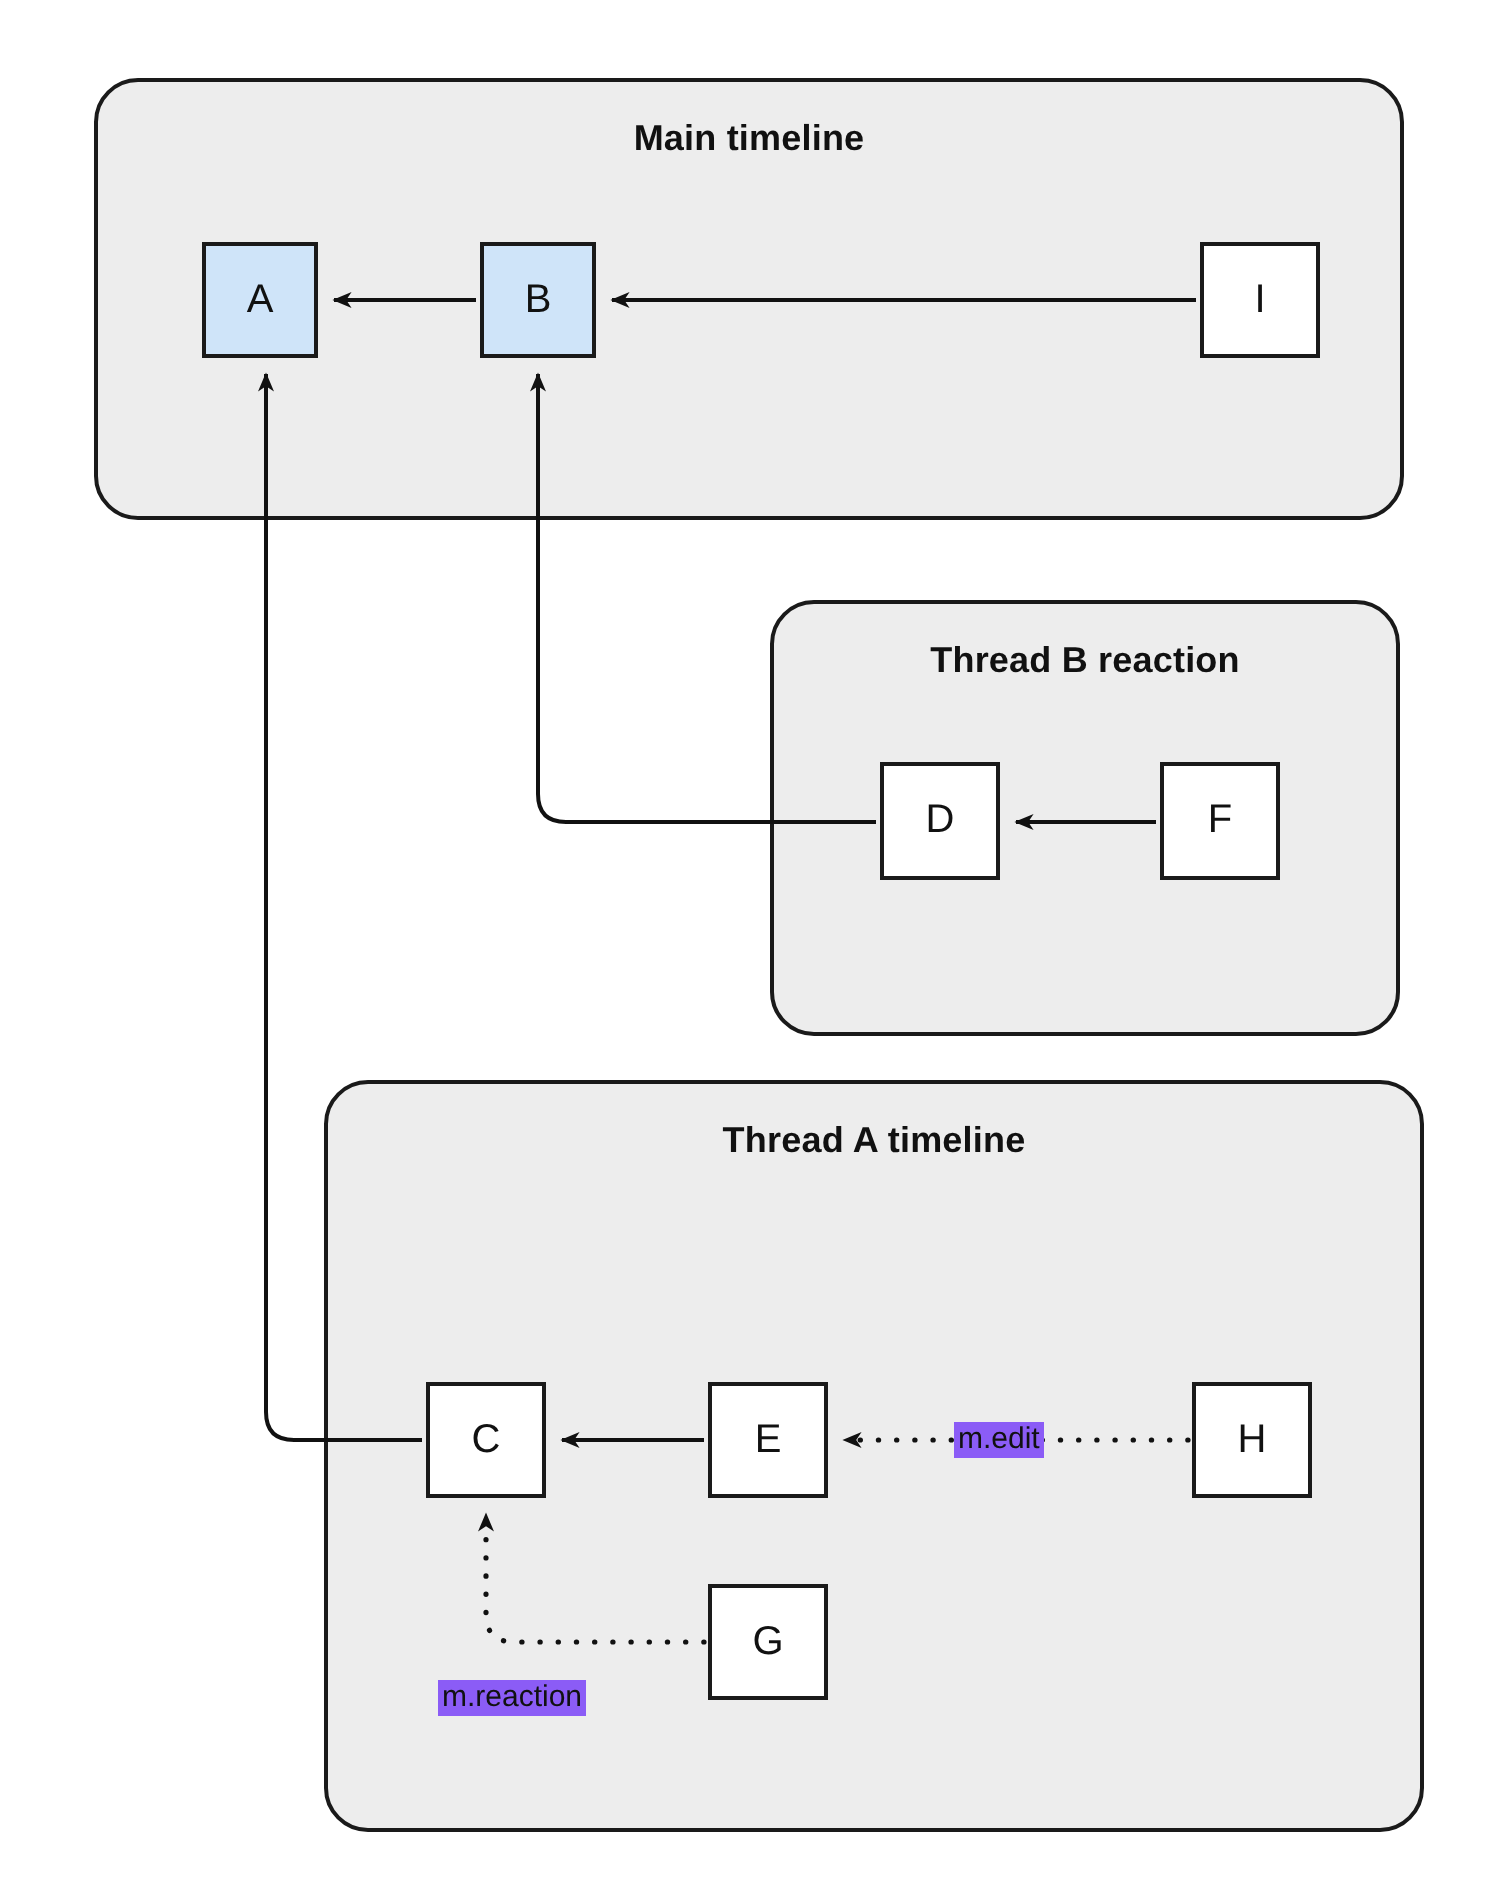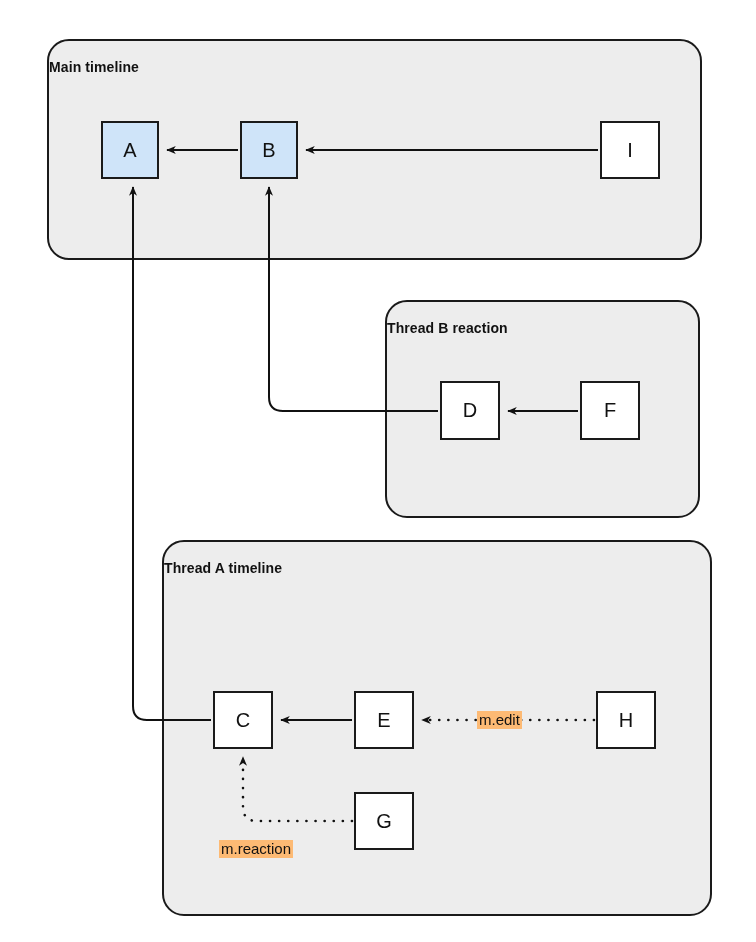--- a/index.html
+++ b/index.html
@@ -30,23 +30,23 @@
   .group-box {
     position: absolute;
     box-sizing: border-box;
     background: #ededed;
     border: 2px solid #1a1a1a;
     border-radius: 22px;
   }
   .group-title {
     position: absolute;
     width: 100%;
-    text-align: left;
+    text-align: center;
     font-weight: bold;
-    font-size: 14px;
+    font-size: 18px;
     color: #111111;
     letter-spacing: 0.1px;
     white-space: nowrap;
   }
   .node {
     position: absolute;
     box-sizing: border-box;
     border: 2px solid #1a1a1a;
     background: #ffffff;
     display: flex;
@@ -56,21 +56,21 @@
     color: #111111;
     font-family: "Liberation Sans", sans-serif;
   }
   .node.highlight {
     background: #cfe4f9;
   }
   .edge-label {
     position: absolute;
     font-size: 15px;
     color: #111111;
-    background: #fdba74;
+    background: #8b5cf6;
     padding: 0 2px;
     white-space: nowrap;
     line-height: 18px;
   }
 </style>
 </head>
 <body>
 
 <div id="stage">
 

